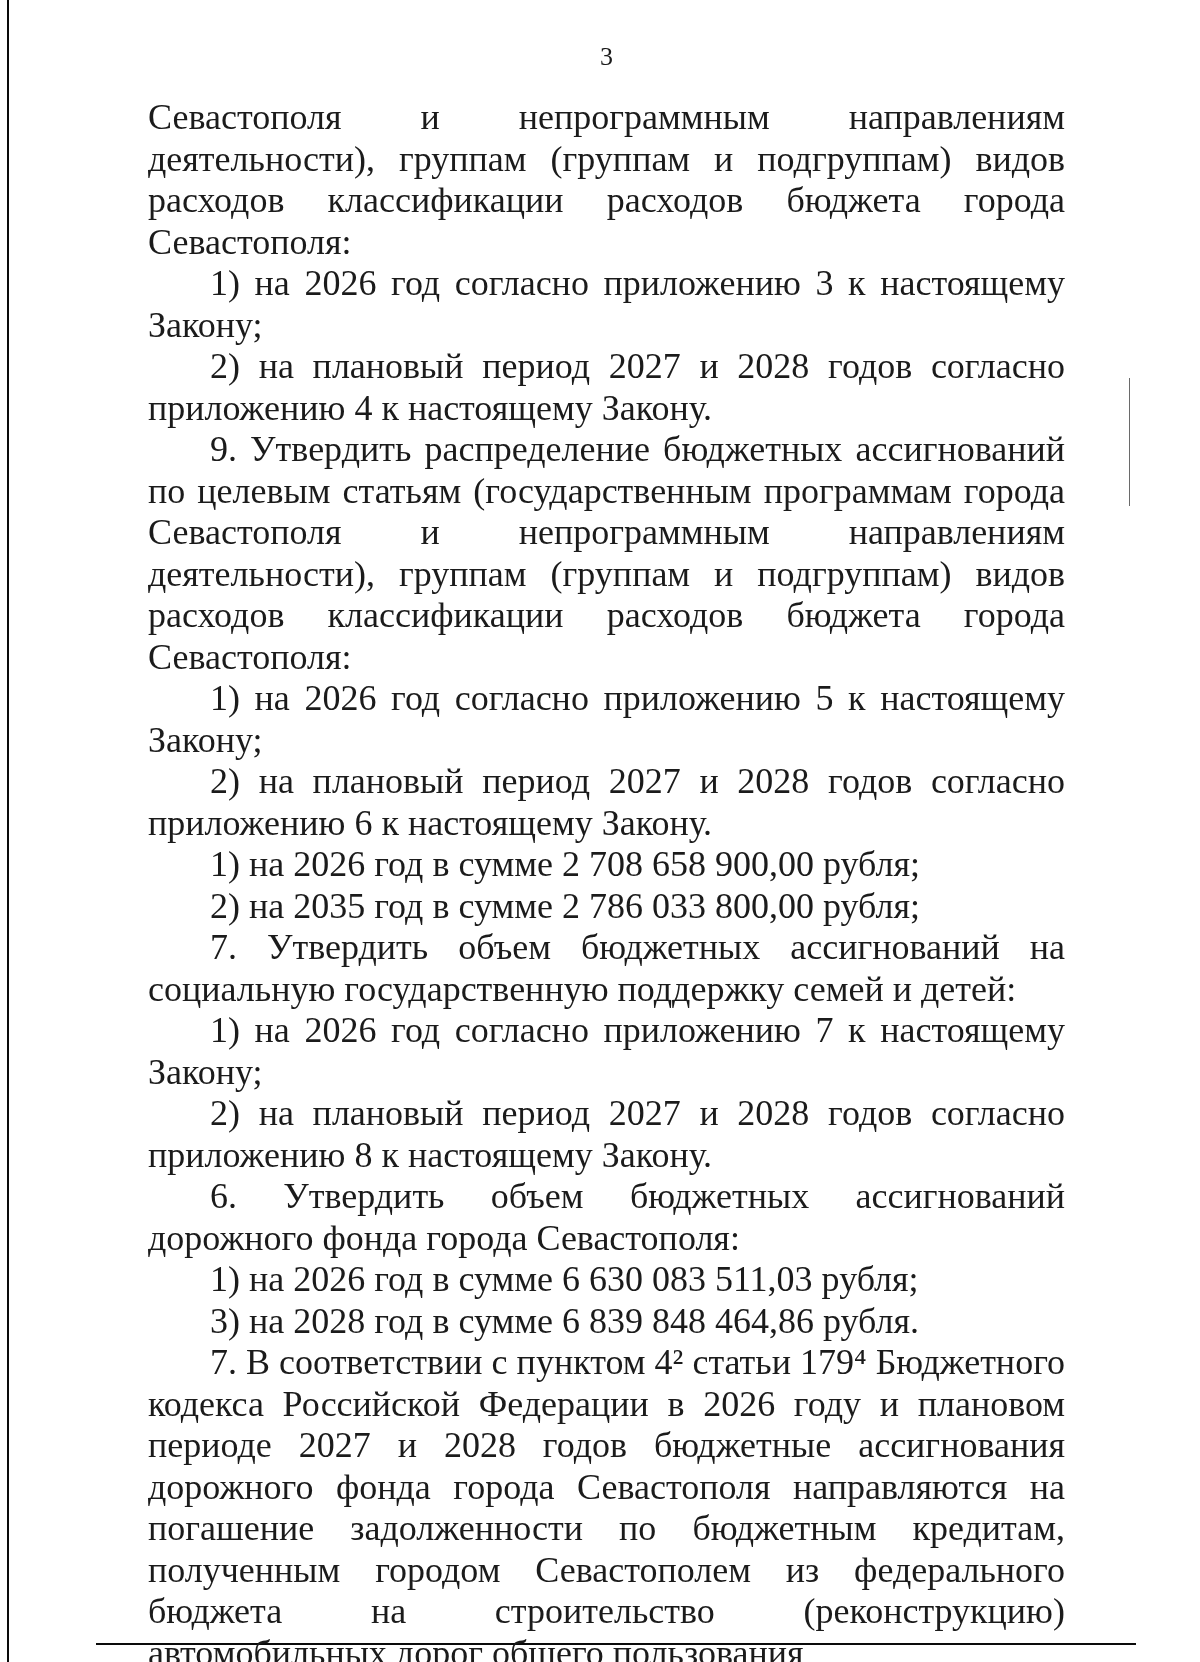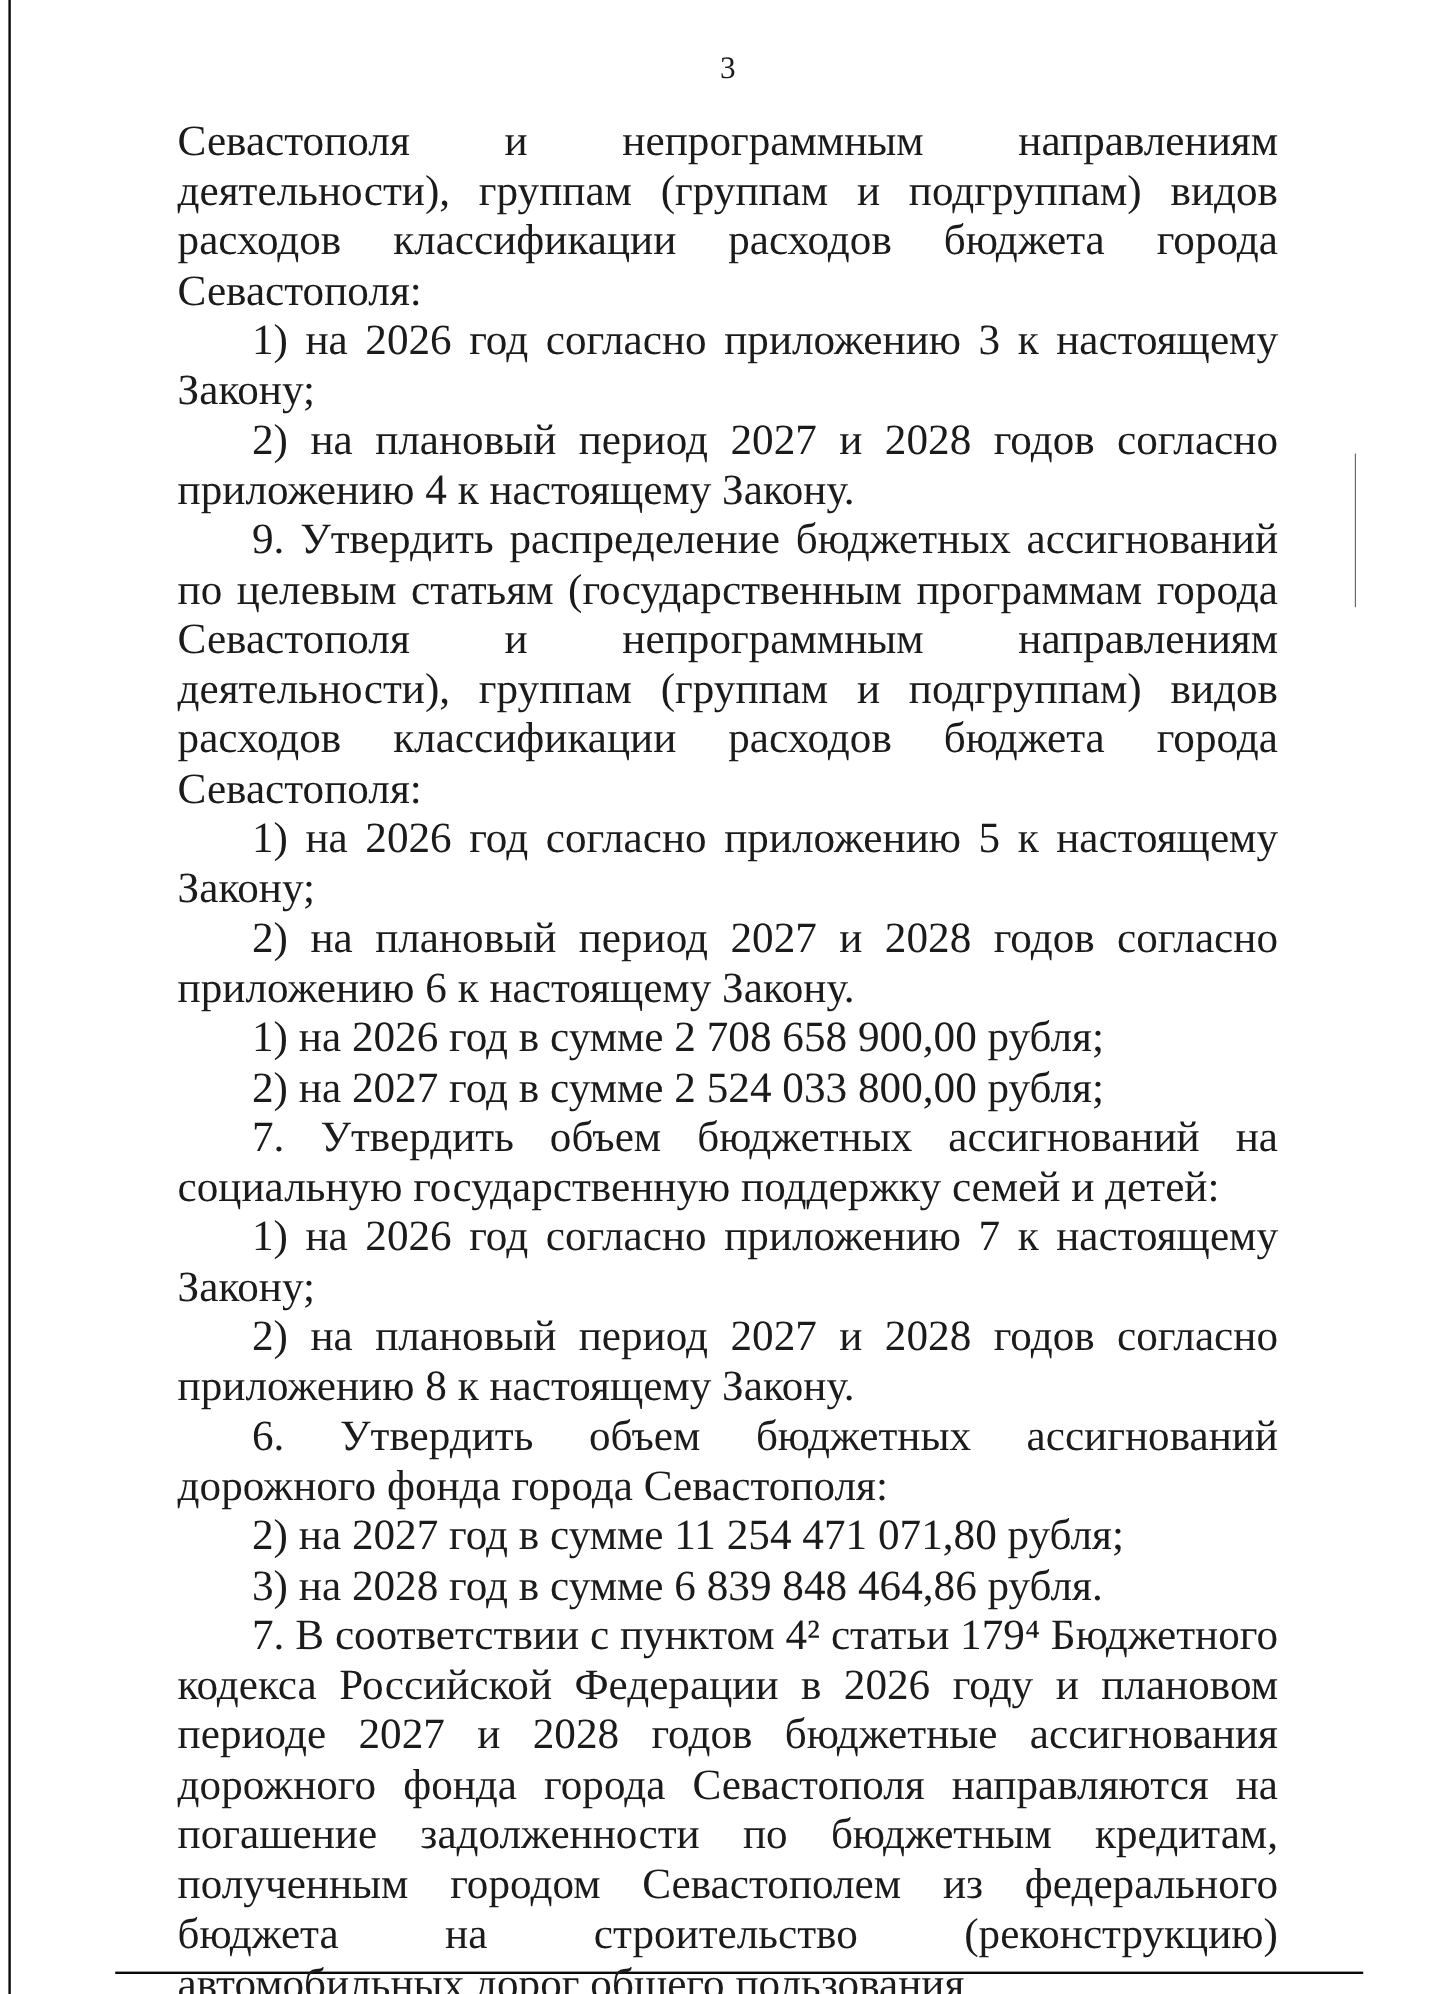--- a/index.html
+++ b/index.html
@@ -78,22 +78,22 @@
   <div class="page-number">3</div>
 
   <div class="content">
       <p class="para">Севастополя и непрограммным направлениям деятельности), группам (группам и подгруппам) видов расходов классификации расходов бюджета города Севастополя:</p>
       <p class="para indent">1) на 2026 год согласно приложению 3 к настоящему Закону;</p>
       <p class="para indent">2) на плановый период 2027 и 2028 годов согласно приложению 4 к настоящему Закону.</p>
       <p class="para indent">9. Утвердить распределение бюджетных ассигнований по целевым статьям (государственным программам города Севастополя и непрограммным направлениям деятельности), группам (группам и подгруппам) видов расходов классификации расходов бюджета города Севастополя:</p>
       <p class="para indent">1) на 2026 год согласно приложению 5 к настоящему Закону;</p>
       <p class="para indent">2) на плановый период 2027 и 2028 годов согласно приложению 6 к настоящему Закону.</p>
       <p class="para indent">1) на 2026 год в сумме 2 708 658 900,00 рубля;</p>
-      <p class="para indent">2) на 2027 год в сумме 2 524 033 800,00 рубля;</p>
+      <p class="para indent">2) на 2035 год в сумме 2 786 033 800,00 рубля;</p>
       <p class="para indent">7. Утвердить объем бюджетных ассигнований на социальную государственную поддержку семей и детей:</p>
       <p class="para indent">1) на 2026 год согласно приложению 7 к настоящему Закону;</p>
       <p class="para indent">2) на плановый период 2027 и 2028 годов согласно приложению 8 к настоящему Закону.</p>
       <p class="para indent">6. Утвердить объем бюджетных ассигнований дорожного фонда города Севастополя:</p>
-      <p class="para indent">2) на 2027 год в сумме 11 254 471 071,80 рубля;</p>
+      <p class="para indent">1) на 2026 год в сумме  6 630 083 511,03 рубля;</p>
       <p class="para indent">3) на 2028 год в сумме  6 839 848 464,86 рубля.</p>
       <p class="para indent">7. В соответствии с пунктом 4² статьи 179⁴ Бюджетного кодекса Российской Федерации в 2026 году и плановом периоде 2027 и 2028 годов бюджетные ассигнования дорожного фонда города Севастополя направляются на погашение задолженности по бюджетным кредитам, полученным городом Севастополем из федерального бюджета на строительство (реконструкцию) автомобильных дорог общего пользования</p>
     </div>
 </div>
 
 </body></html>

